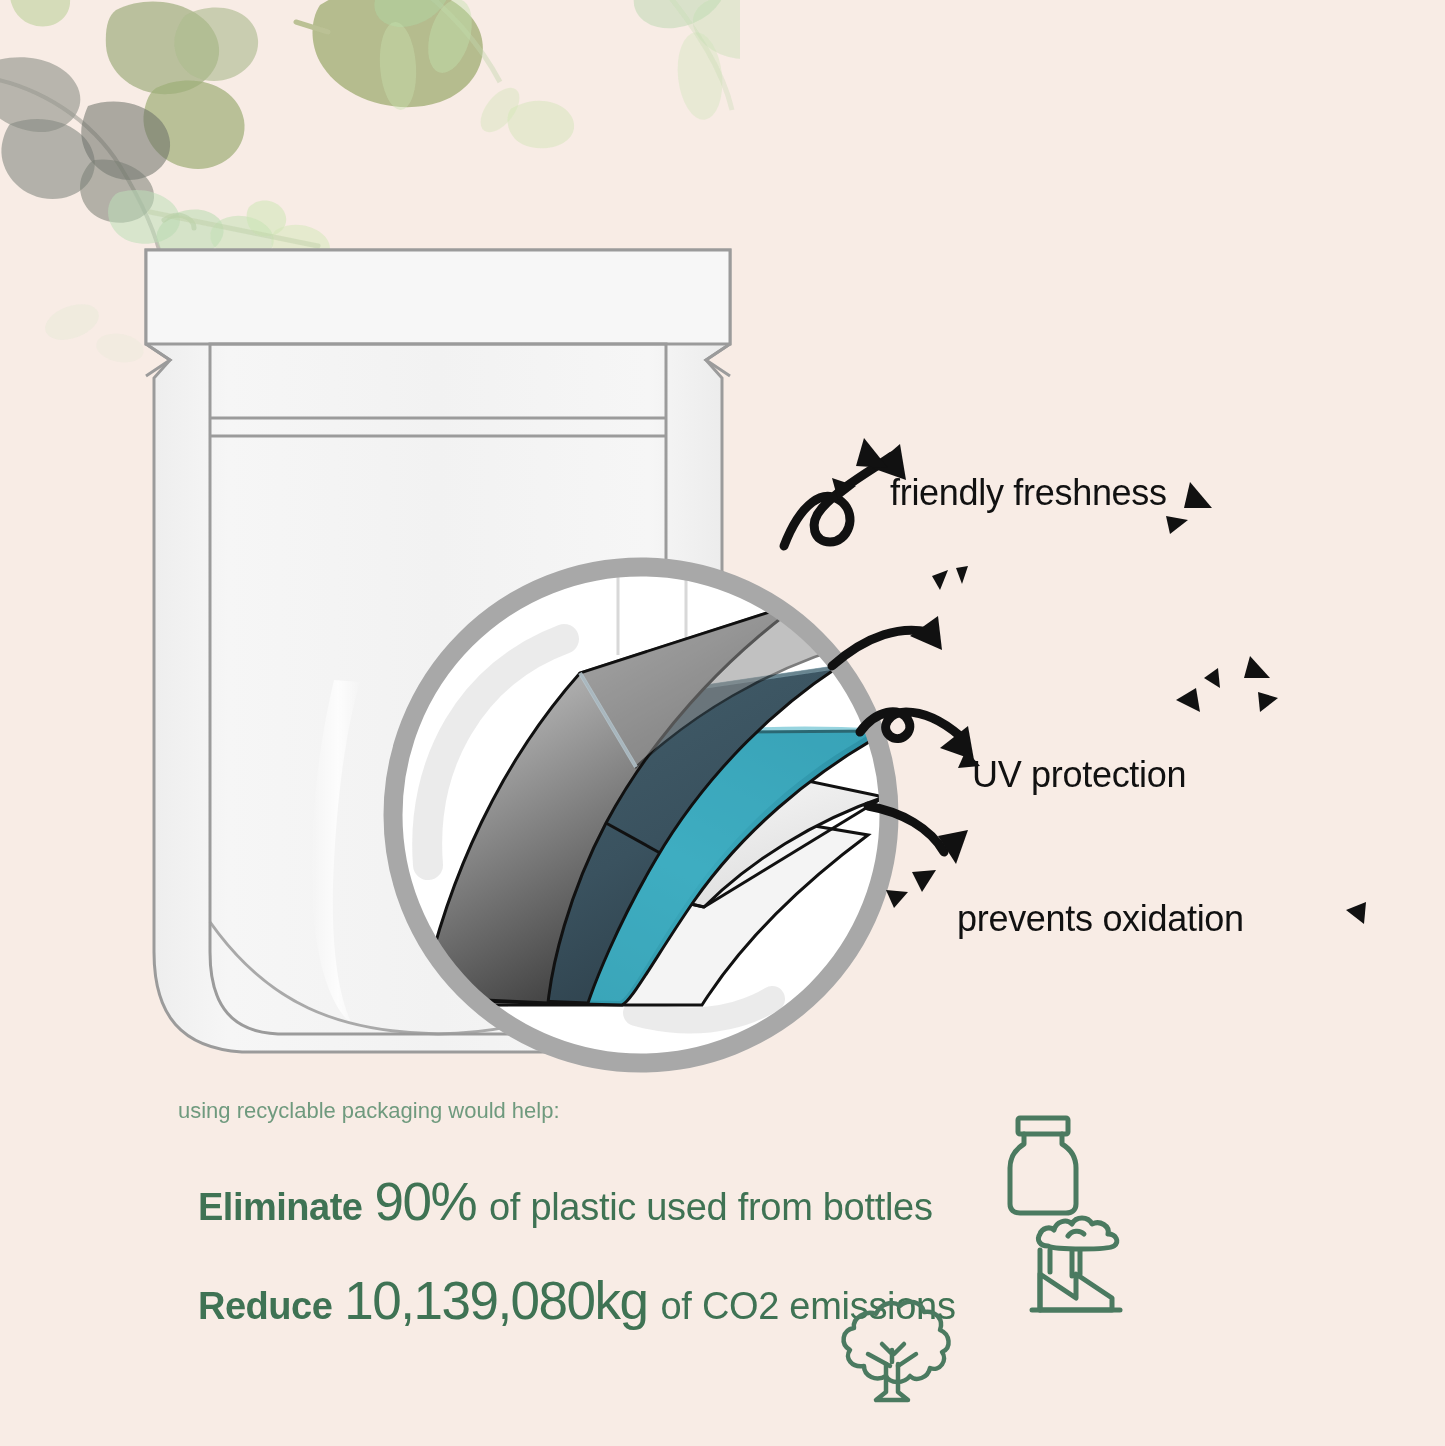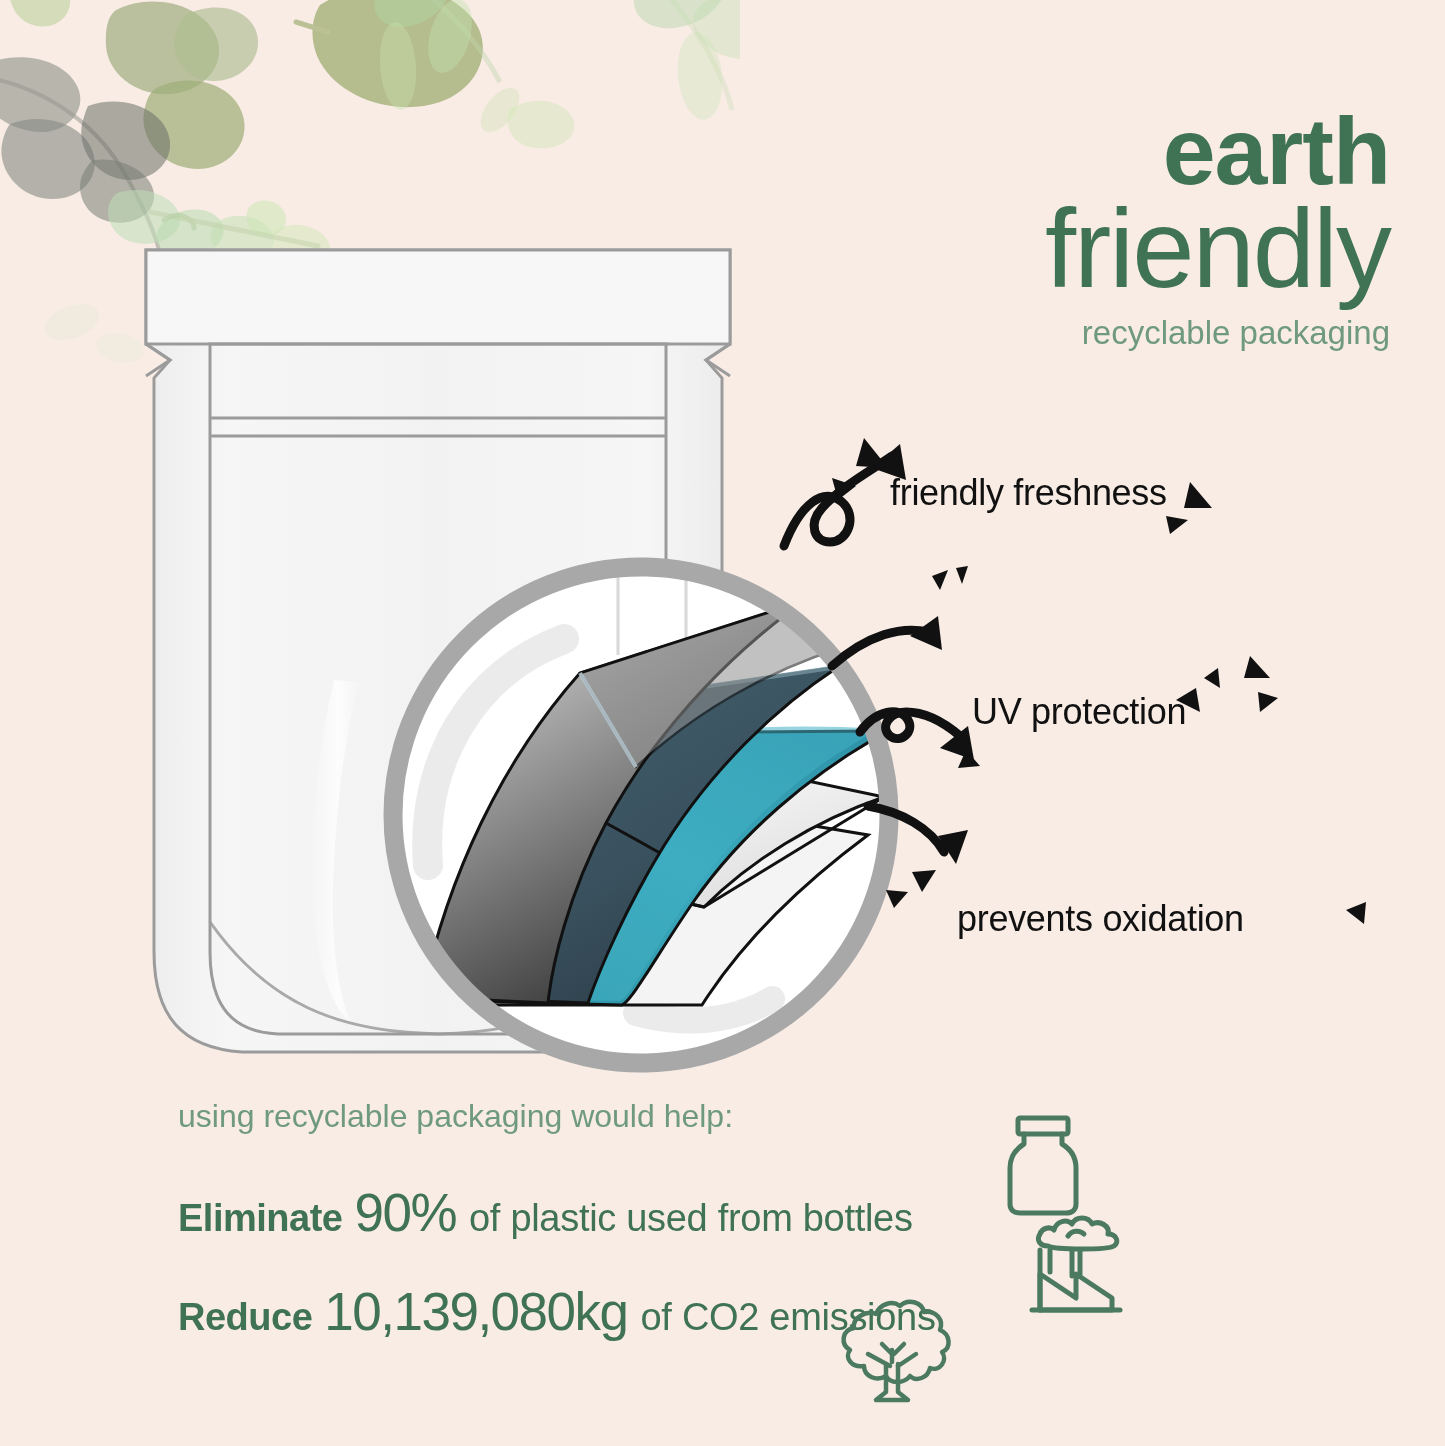--- a/index.html
+++ b/index.html
@@ -87,59 +87,60 @@
   .feature-label {
     position: absolute;
     font-size: 36px;
     font-weight: 400;
     color: #111111;
     white-space: nowrap;
     letter-spacing: -0.3px;
   }
   #feat-0 { left: 890px; top: 472px; }
   #feat-1 { left: 941px; top: 598px; }
-  #feat-2 { left: 972px; top: 691px; }
+  #feat-2 { left: 972px; top: 754px; }
   #feat-3 { left: 957px; top: 858px; margin-top: 40px; }
 
   .doodles {
     position: absolute;
     left: 760px;
     top: 420px;
     width: 680px;
     height: 520px;
     pointer-events: none;
   }
 
   
   #stats {
     position: absolute;
     left: 178px;
     top: 1098px;
     width: 1110px;
   }
   .stats-intro {
-    font-size: 32px;
+    font-size: 22px;
     font-weight: 300;
     color: #6f9a7e;
     letter-spacing: 0px;
   }
   .stat-row {
     display: flex;
     align-items: baseline;
     white-space: nowrap;
     color: #3f7354;
   }
   #stat-row-0 { margin-top: 47px; }
   #stat-row-1 { margin-top: 38px; }
   #stat-row-2 { margin-top: 40px; }
 
   .stat-verb {
     font-size: 38px;
     font-weight: bold;
     letter-spacing: -0.5px;
+    margin-left: 20px;
   }
   .stat-figure {
     font-size: 53px;
     font-weight: normal;
     letter-spacing: -1.5px;
     margin-left: 12px;
   }
   .stat-tail {
     font-size: 38px;
     font-weight: 400;
@@ -196,25 +197,20 @@
       <ellipse cx="700" cy="22" rx="48" ry="34" fill="#a7d2a0" opacity="0.42" transform="rotate(-22 700 22)"></ellipse>
       <ellipse cx="756" cy="58" rx="44" ry="30" fill="#b9dca8" opacity="0.36" transform="rotate(16 756 58)"></ellipse>
       <ellipse cx="720" cy="106" rx="22" ry="44" fill="#c4e2ad" opacity="0.32" transform="rotate(-6 720 106)"></ellipse>
       <path d="M676 10 C712 52 742 96 752 140" stroke="#c2d8ad" stroke-width="5" fill="none" opacity="0.34"></path>
 
       <ellipse cx="92" cy="352" rx="28" ry="16" fill="#dbe7cd" opacity="0.3" transform="rotate(-20 92 352)"></ellipse>
       <ellipse cx="140" cy="378" rx="24" ry="14" fill="#dfe9d2" opacity="0.26" transform="rotate(10 140 378)"></ellipse>
     </g>
   </svg>
 
-  <div class="headline-block">
-    <div class="hl-earth">earth</div>
-    <div class="hl-friendly">friendly</div>
-    <div class="hl-sub">recyclable packaging</div>
-  </div>
 
   <svg id="pouch" viewBox="0 0 600 840">
     <defs>
       <linearGradient id="pouchBody" x1="0" y1="0" x2="1" y2="0">
         <stop offset="0%" stop-color="#ededed"></stop>
         <stop offset="14%" stop-color="#f6f6f6"></stop>
         <stop offset="50%" stop-color="#f2f2f2"></stop>
         <stop offset="86%" stop-color="#f6f6f6"></stop>
         <stop offset="100%" stop-color="#ebebeb"></stop>
       </linearGradient>

